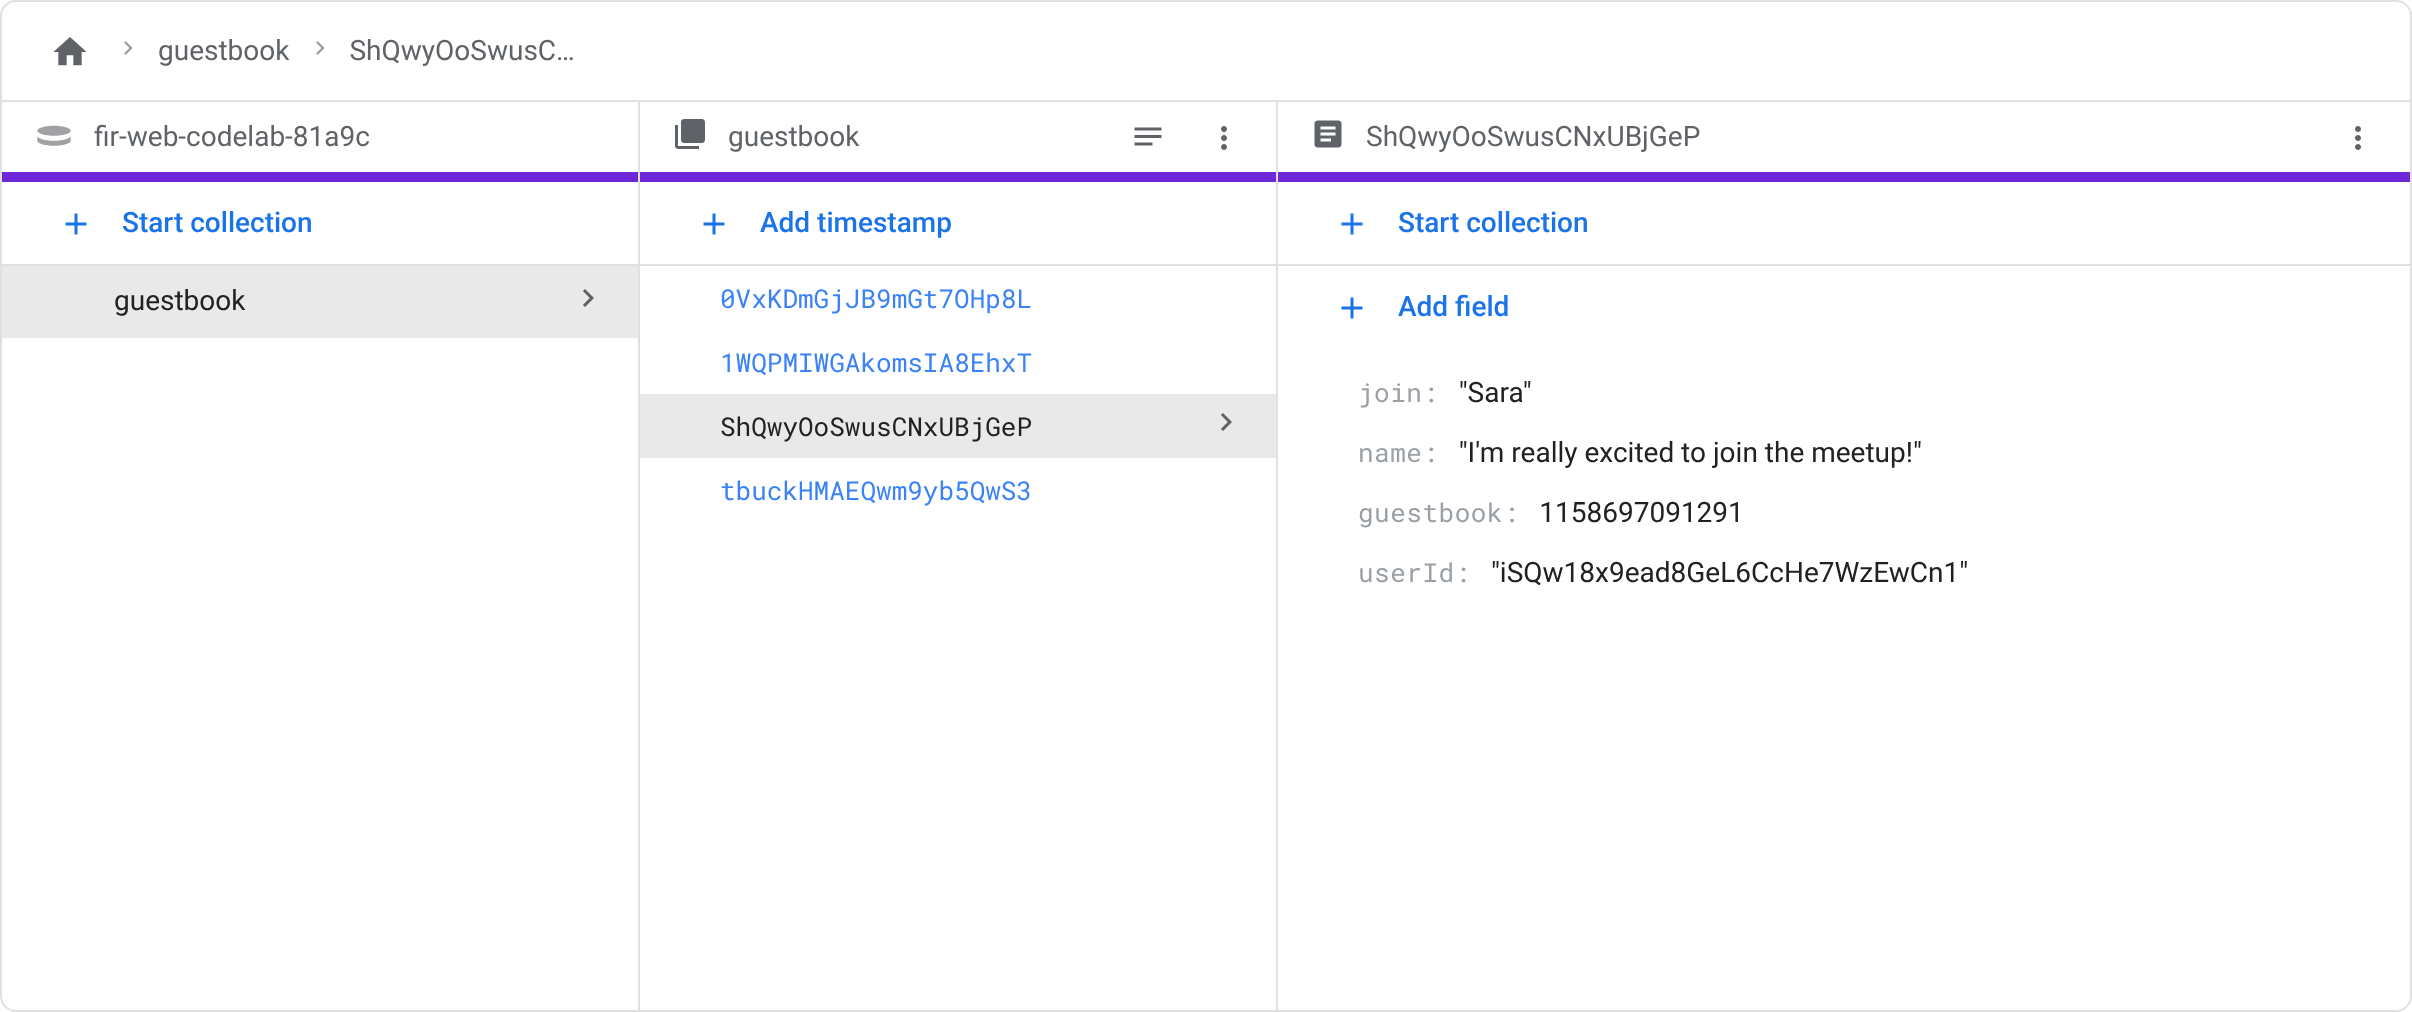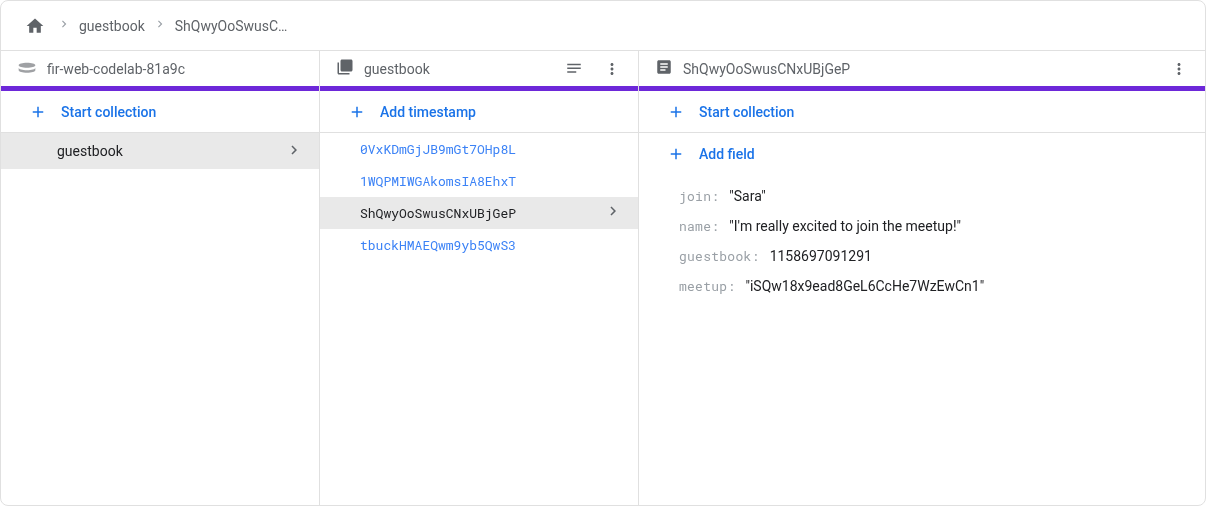--- a/index.html
+++ b/index.html
@@ -276,20 +276,20 @@
         </div>
         <div class="field-row">
           <span class="field-key"><span>name</span>:</span>
           <span class="field-val">"I'm really excited to join the meetup!"</span>
         </div>
         <div class="field-row">
           <span class="field-key"><span>guestbook</span>:</span>
           <span class="field-val">1158697091291</span>
         </div>
         <div class="field-row">
-          <span class="field-key"><span>meetup</span>:</span>
+          <span class="field-key"><span>userId</span>:</span>
           <span class="field-val">"iSQw18x9ead8GeL6CcHe7WzEwCn1"</span>
         </div>
       </div>
     </div>
 
   </div>
 </div>
 
 </body></html>

